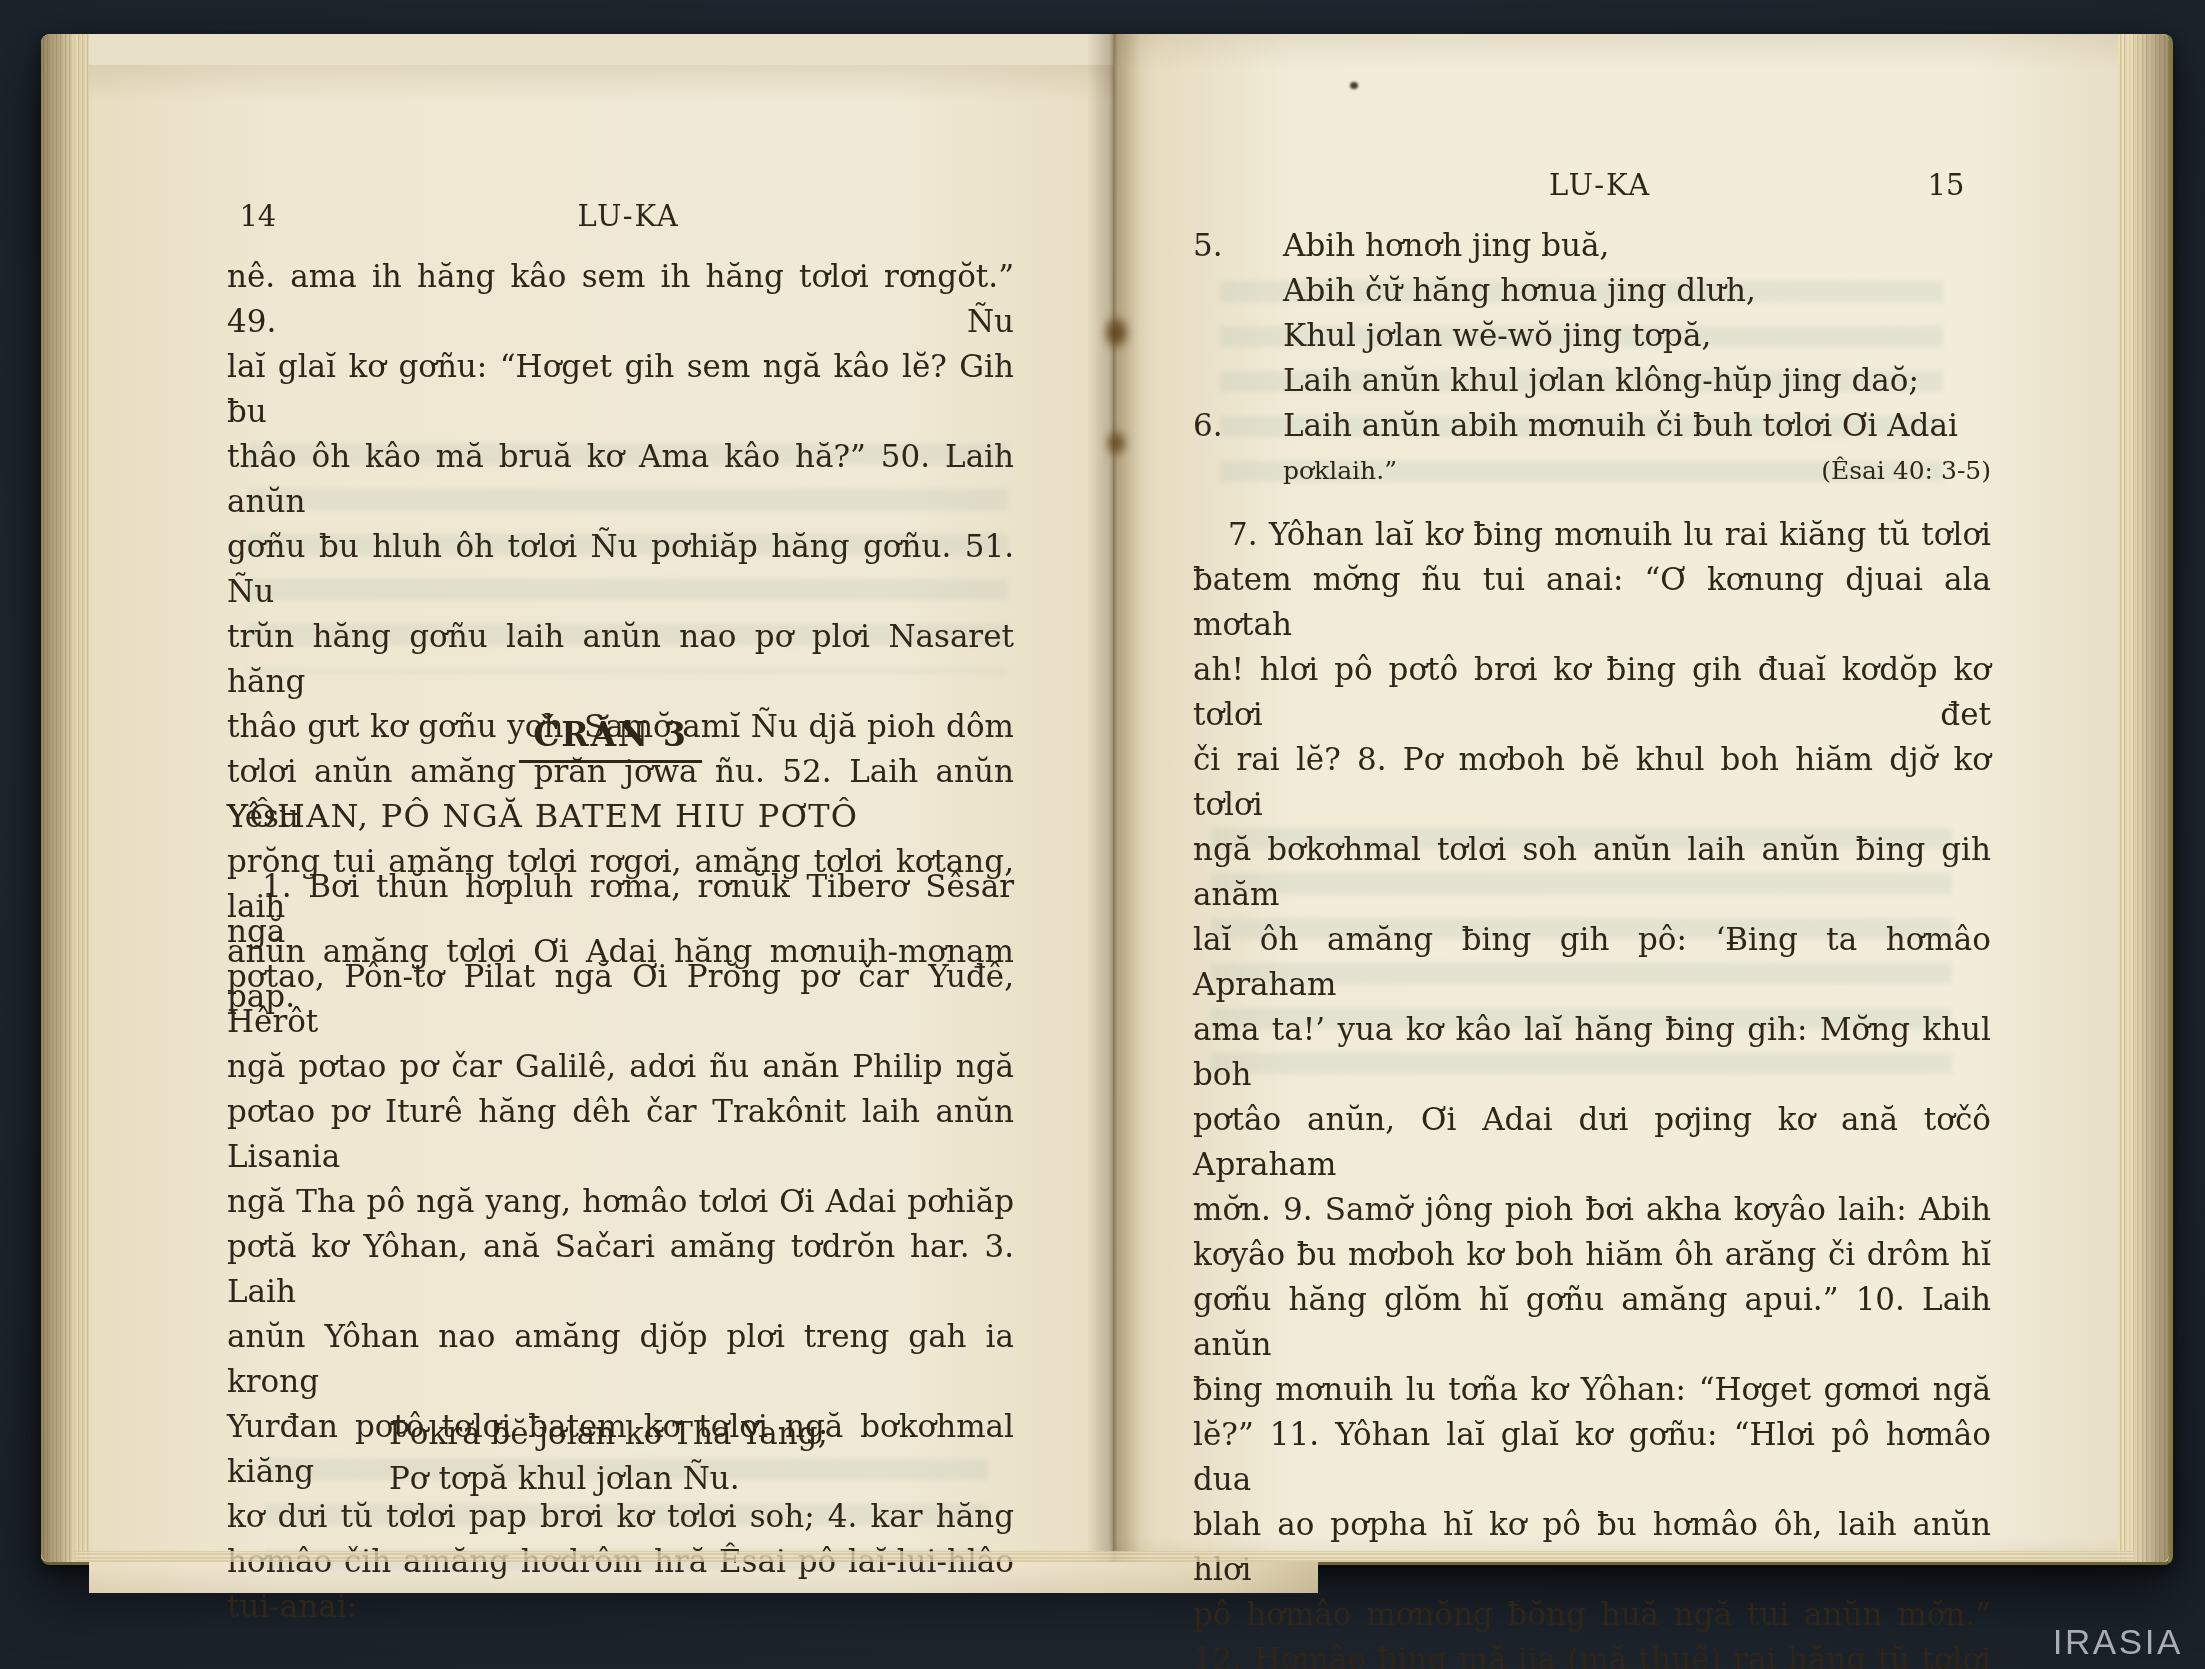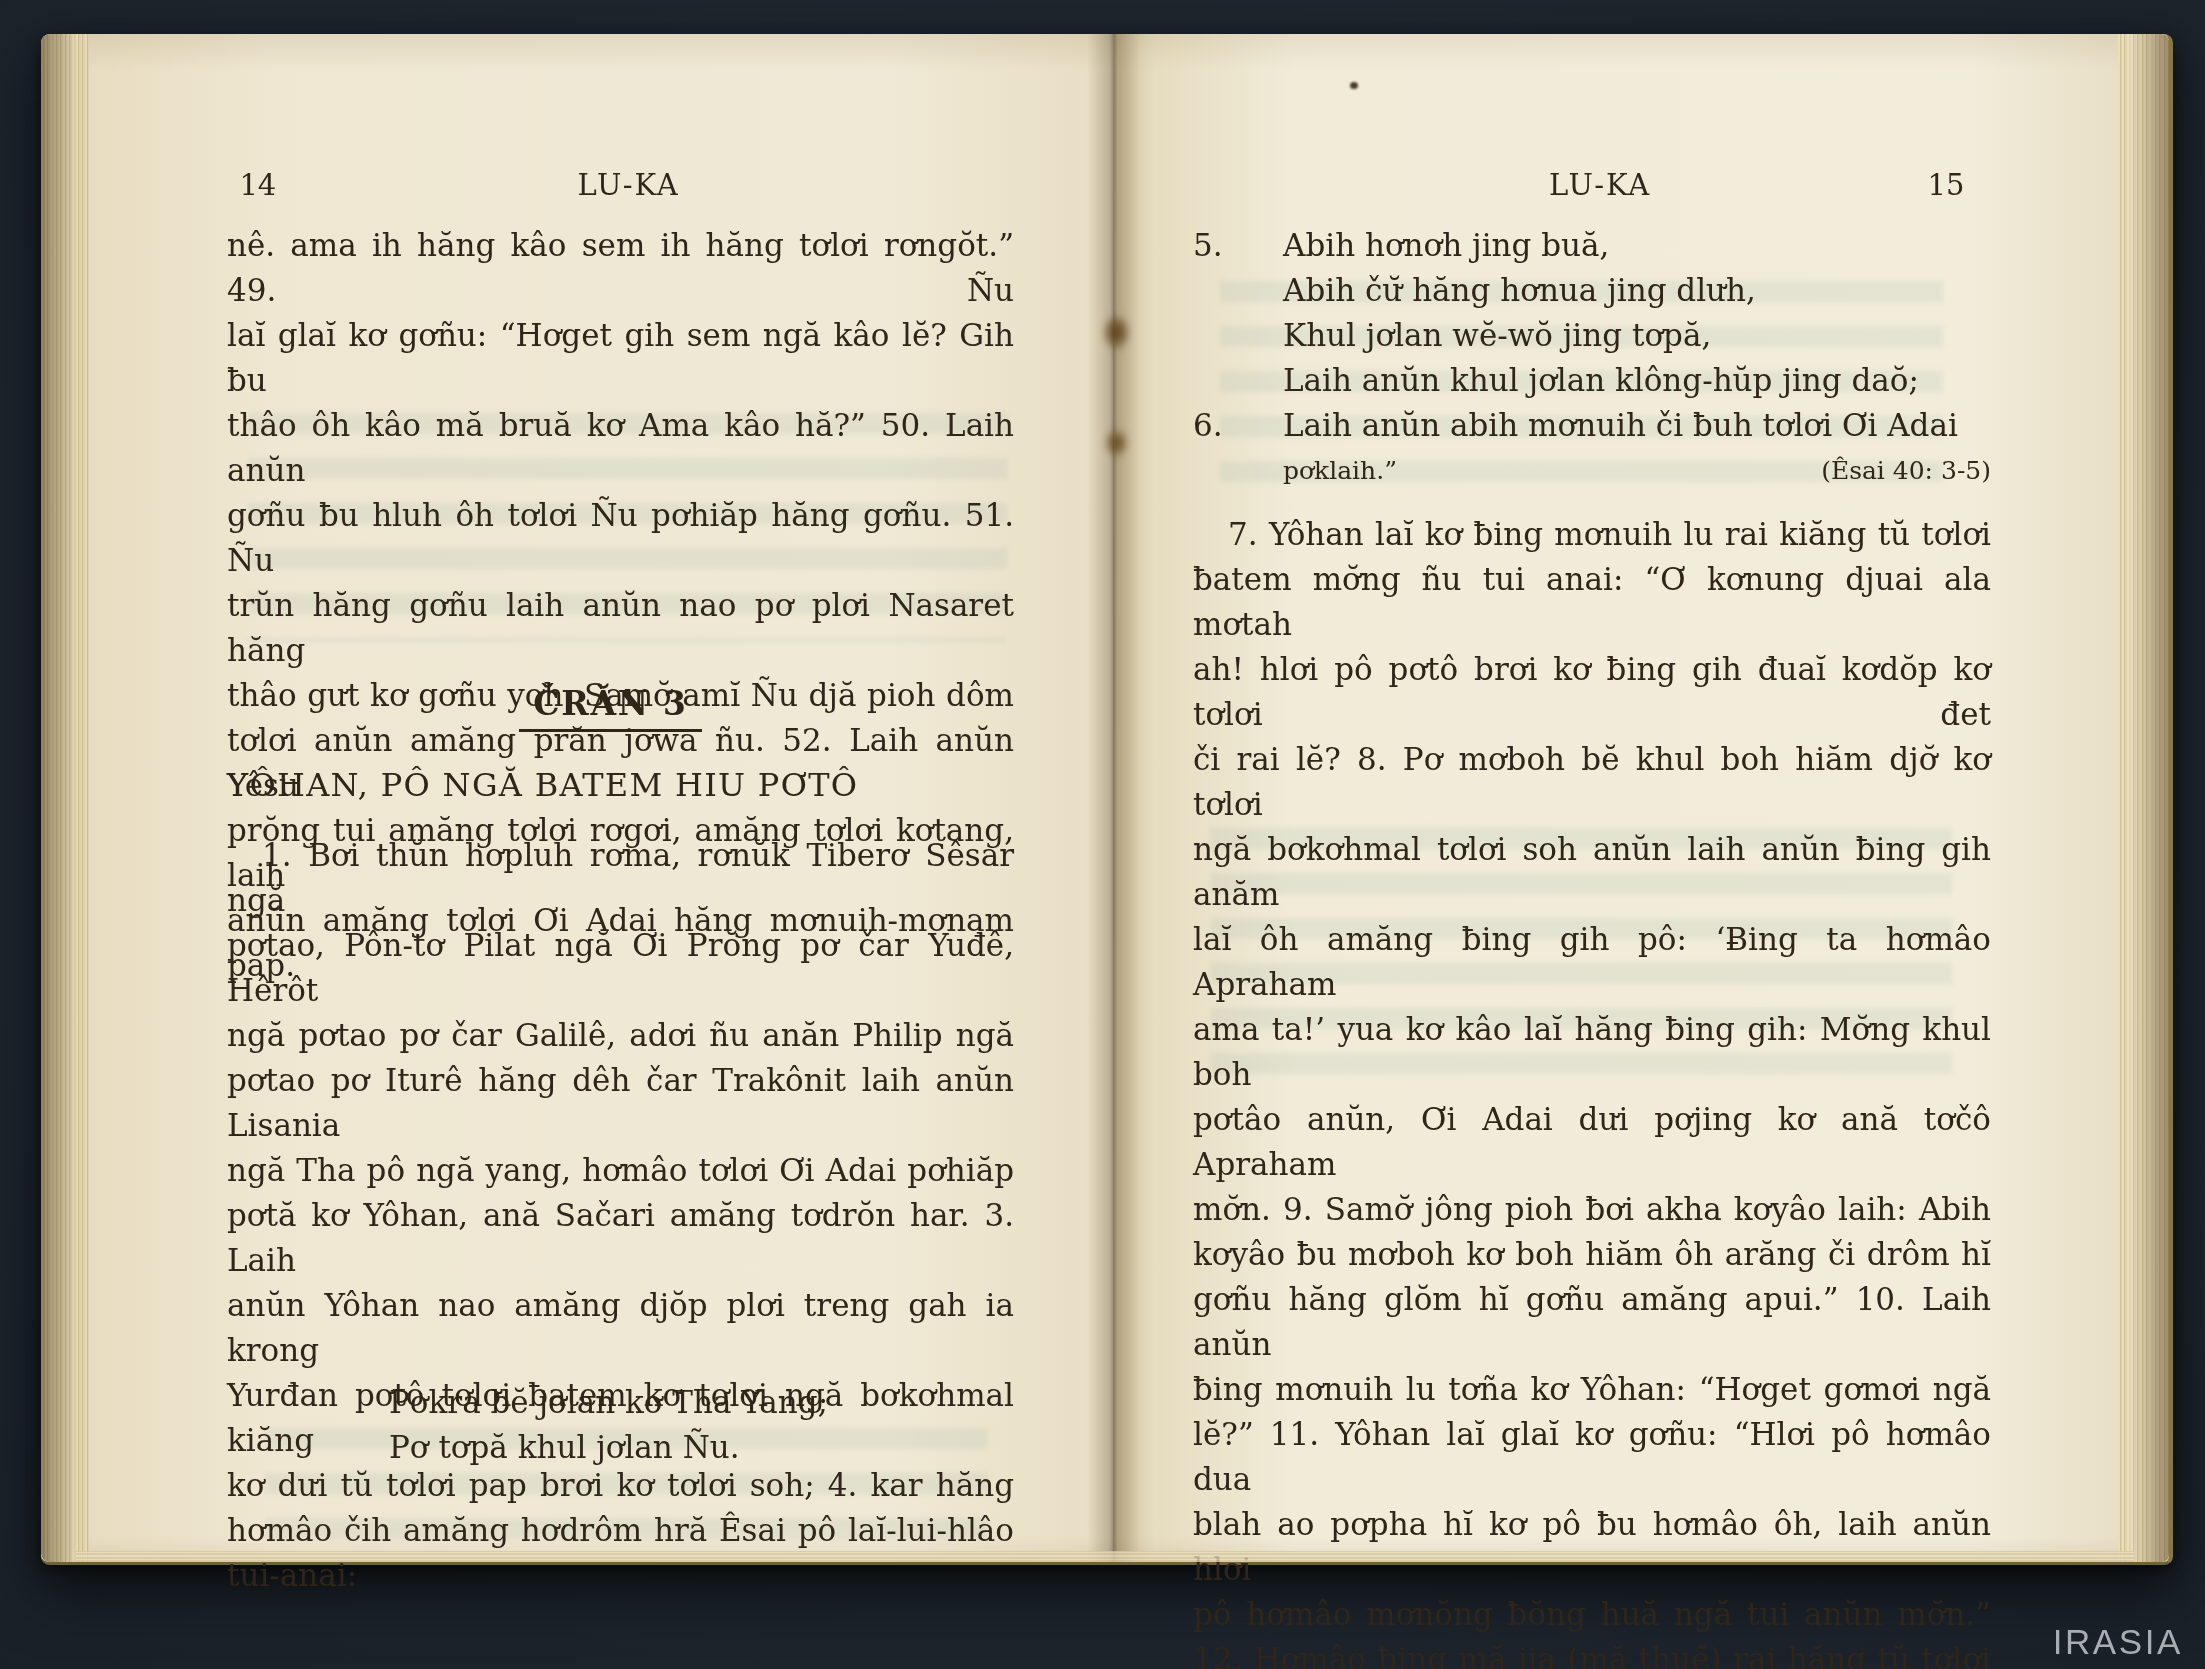--- a/index.html
+++ b/index.html
@@ -39,20 +39,21 @@
     background:repeating-linear-gradient(0deg,#d6c8a0 0 1.8px,#e9ddbc 1.8px 3.5px);
     opacity:.8;
   }
   .page{position:absolute;top:0;height:100%;}
   .page-left{
     left:48px;width:1229px;
     background:
       linear-gradient(180deg, rgba(120,95,50,.12) 0, rgba(120,95,50,0) 37px),
       linear-gradient(0deg, rgba(120,95,50,.10) 0, rgba(120,95,50,0) 26.5px),
       linear-gradient(90deg,#e8ddc1 0%,#efe7d2 15%,#f0e9d5 65%,#e3d7b9 93%,#d0c29e 100%);
+    margin-top: 31px;
   }
   .page-right{
     left:1073px;width:1004px;
     background:
       linear-gradient(180deg, rgba(120,95,50,.10) 0, rgba(120,95,50,0) 35px),
       linear-gradient(0deg, rgba(120,95,50,.10) 0, rgba(120,95,50,0) 25px),
       linear-gradient(90deg,#cdbf9b 0%,#e6dcc0 4%,#f1ebd8 18%,#f2ecda 85%,#e8dfc6 100%);
   }
   .gutter{
     position:absolute;left:1046px;top:0;width:53px;height:100%;

